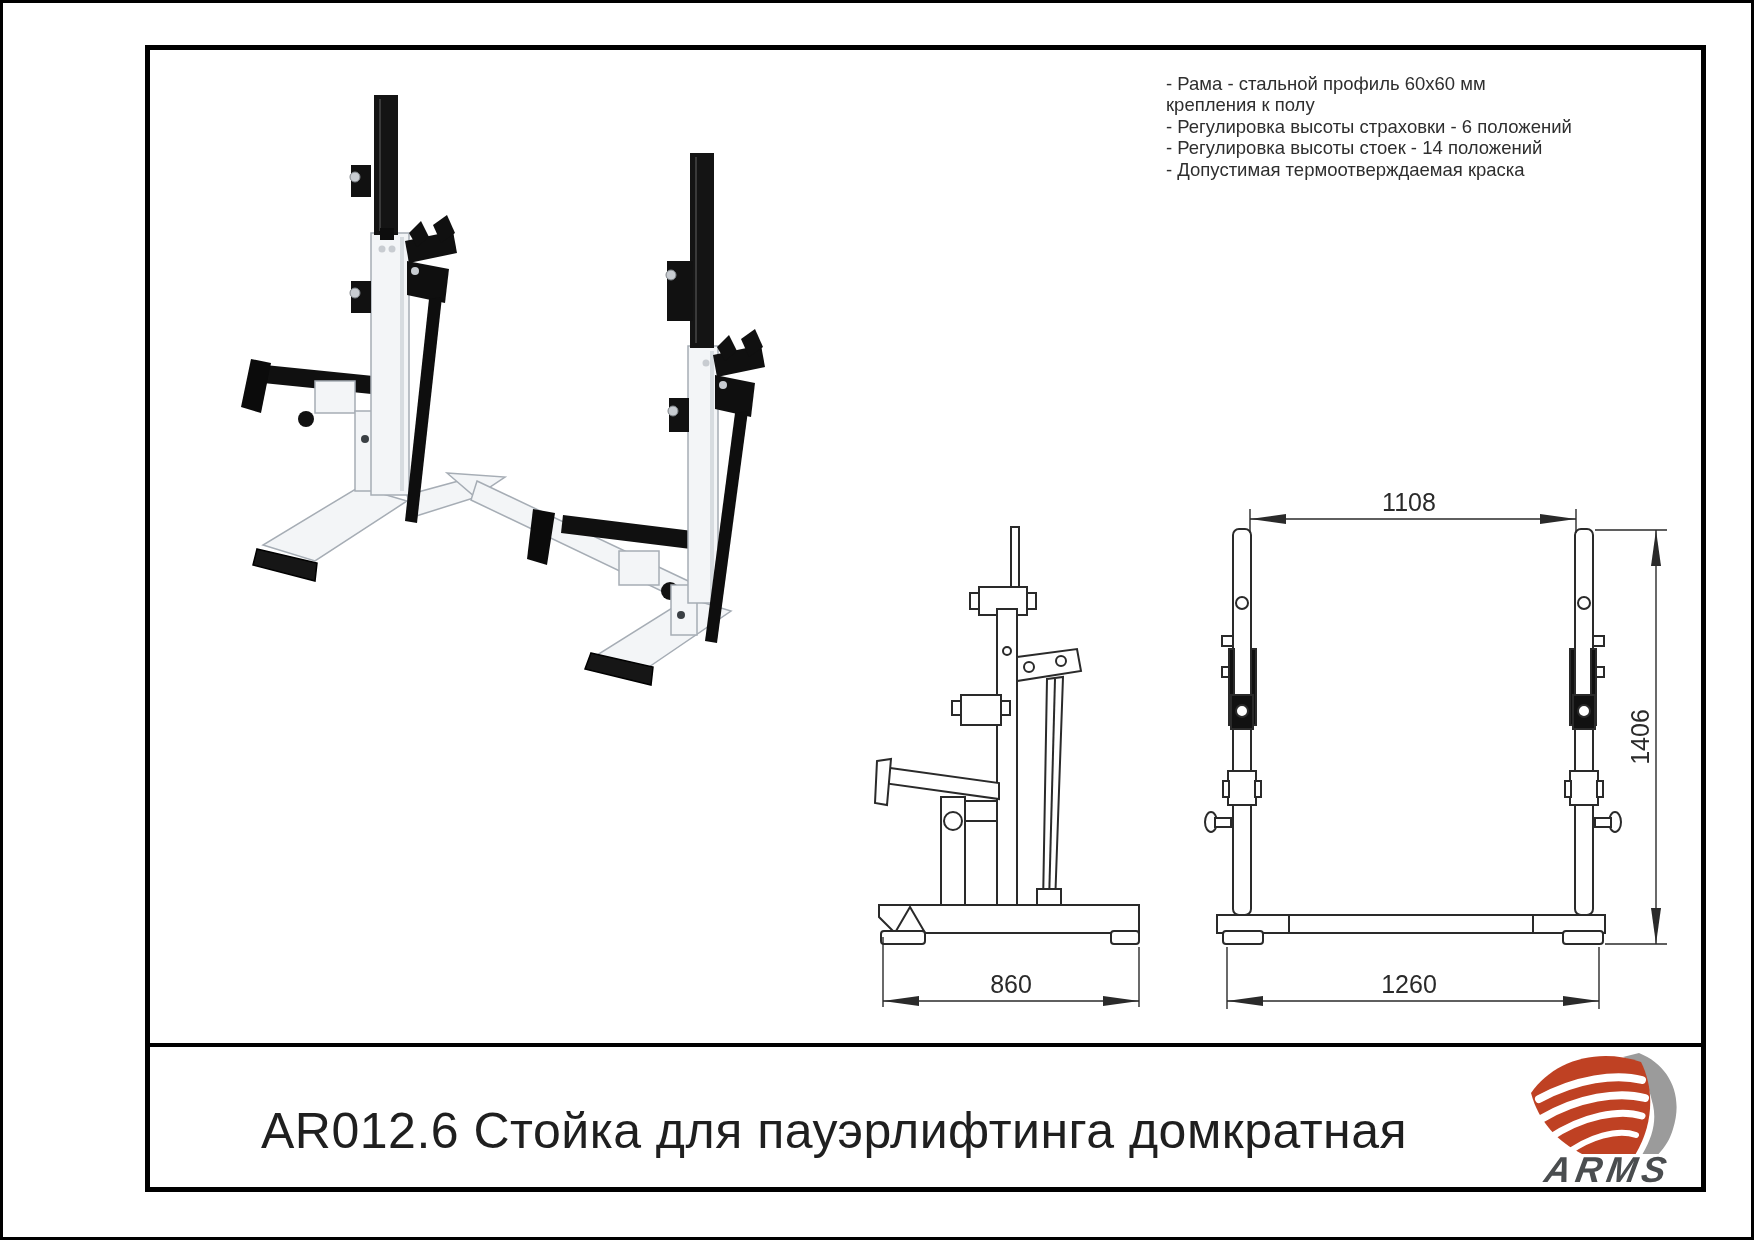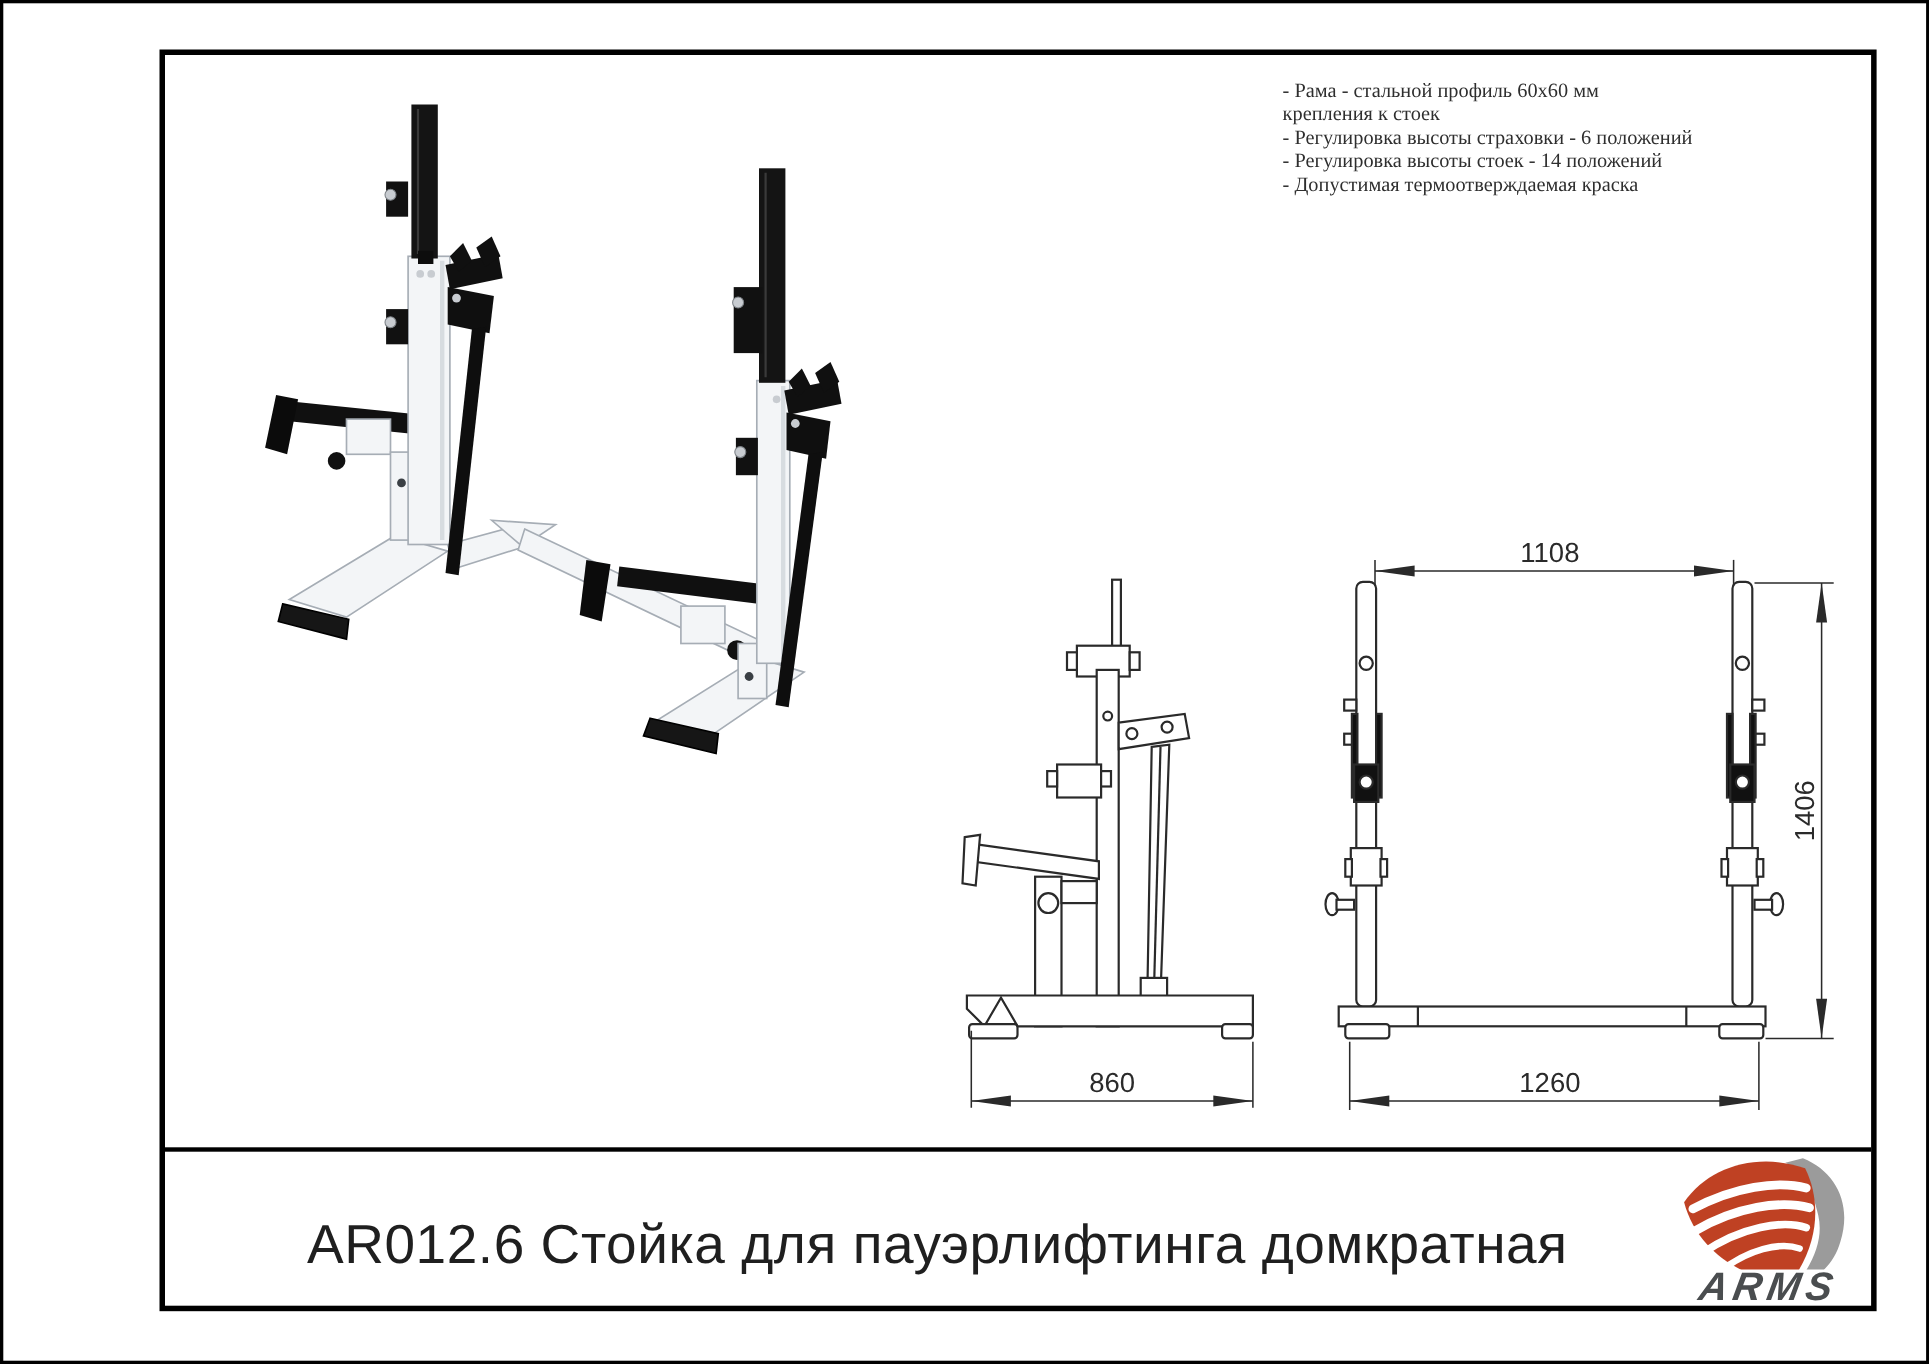--- a/index.html
+++ b/index.html
@@ -15,24 +15,24 @@
   .frame{
     position:absolute;left:142px;top:42px;width:1561px;height:1147px;
     border:5px solid #000;box-sizing:border-box;background:#fff;
   }
   .divider{
     position:absolute;left:147px;top:1040px;width:1551px;height:4px;background:#000;
   }
   .specs{
     position:absolute;left:1163px;top:70px;width:420px;
     font-size:18.5px;line-height:21.4px;color:#2e2e2e;
-    letter-spacing:0px;white-space:nowrap;font-family:Liberation Serif, serif;
+    letter-spacing:0px;white-space:nowrap;
   }
   .title{
-    position:absolute;left:276px;top:1100px;height:56px;line-height:56px;
+    position:absolute;left:258px;top:1100px;height:56px;line-height:56px;
     font-size:50px;letter-spacing:.5px;color:#1f1f1f;white-space:nowrap;
   }
   .logo{position:absolute;left:1518px;top:1046px;width:170px;height:138px;}
   .logo svg{position:absolute;left:0;top:0;}
   .logo .brand{
     position:absolute;left:0;top:100px;width:150px;text-align:right;
     font-size:36px;font-weight:bold;font-style:italic;
     letter-spacing:5px;color:#4a4d4f;transform:skewX(-10deg);
   }
   svg text{font-family:"Liberation Sans", sans-serif;}
@@ -210,21 +210,21 @@
         <line x1="1224" y1="998" x2="1596" y2="998"></line>
         <polygon points="1224,998 1260,993 1260,1003" stroke="none"></polygon>
         <polygon points="1596,998 1560,993 1560,1003" stroke="none"></polygon>
         <text x="1406" y="990" text-anchor="middle" stroke="none">1260</text>
       </g>
     </g>
   </svg>
 
   <div class="specs">
     <div>- Рама - стальной профиль 60х60 мм</div>
-    <div>крепления к стоек</div>
+    <div>крепления к полу</div>
     <div>- Регулировка высоты страховки - 6 положений</div>
     <div>- Регулировка высоты стоек - 14 положений</div>
     <div>- Допустимая термоотверждаемая краска</div>
   </div>
 
   <div class="title">AR012.6 Стойка для пауэрлифтинга домкратная</div>
 
   <div class="logo">
     <svg width="170" height="105" viewBox="0 0 170 105">
       <path d="M118,4 C148,16 163,46 152,80 C146,101 130,115 108,124

